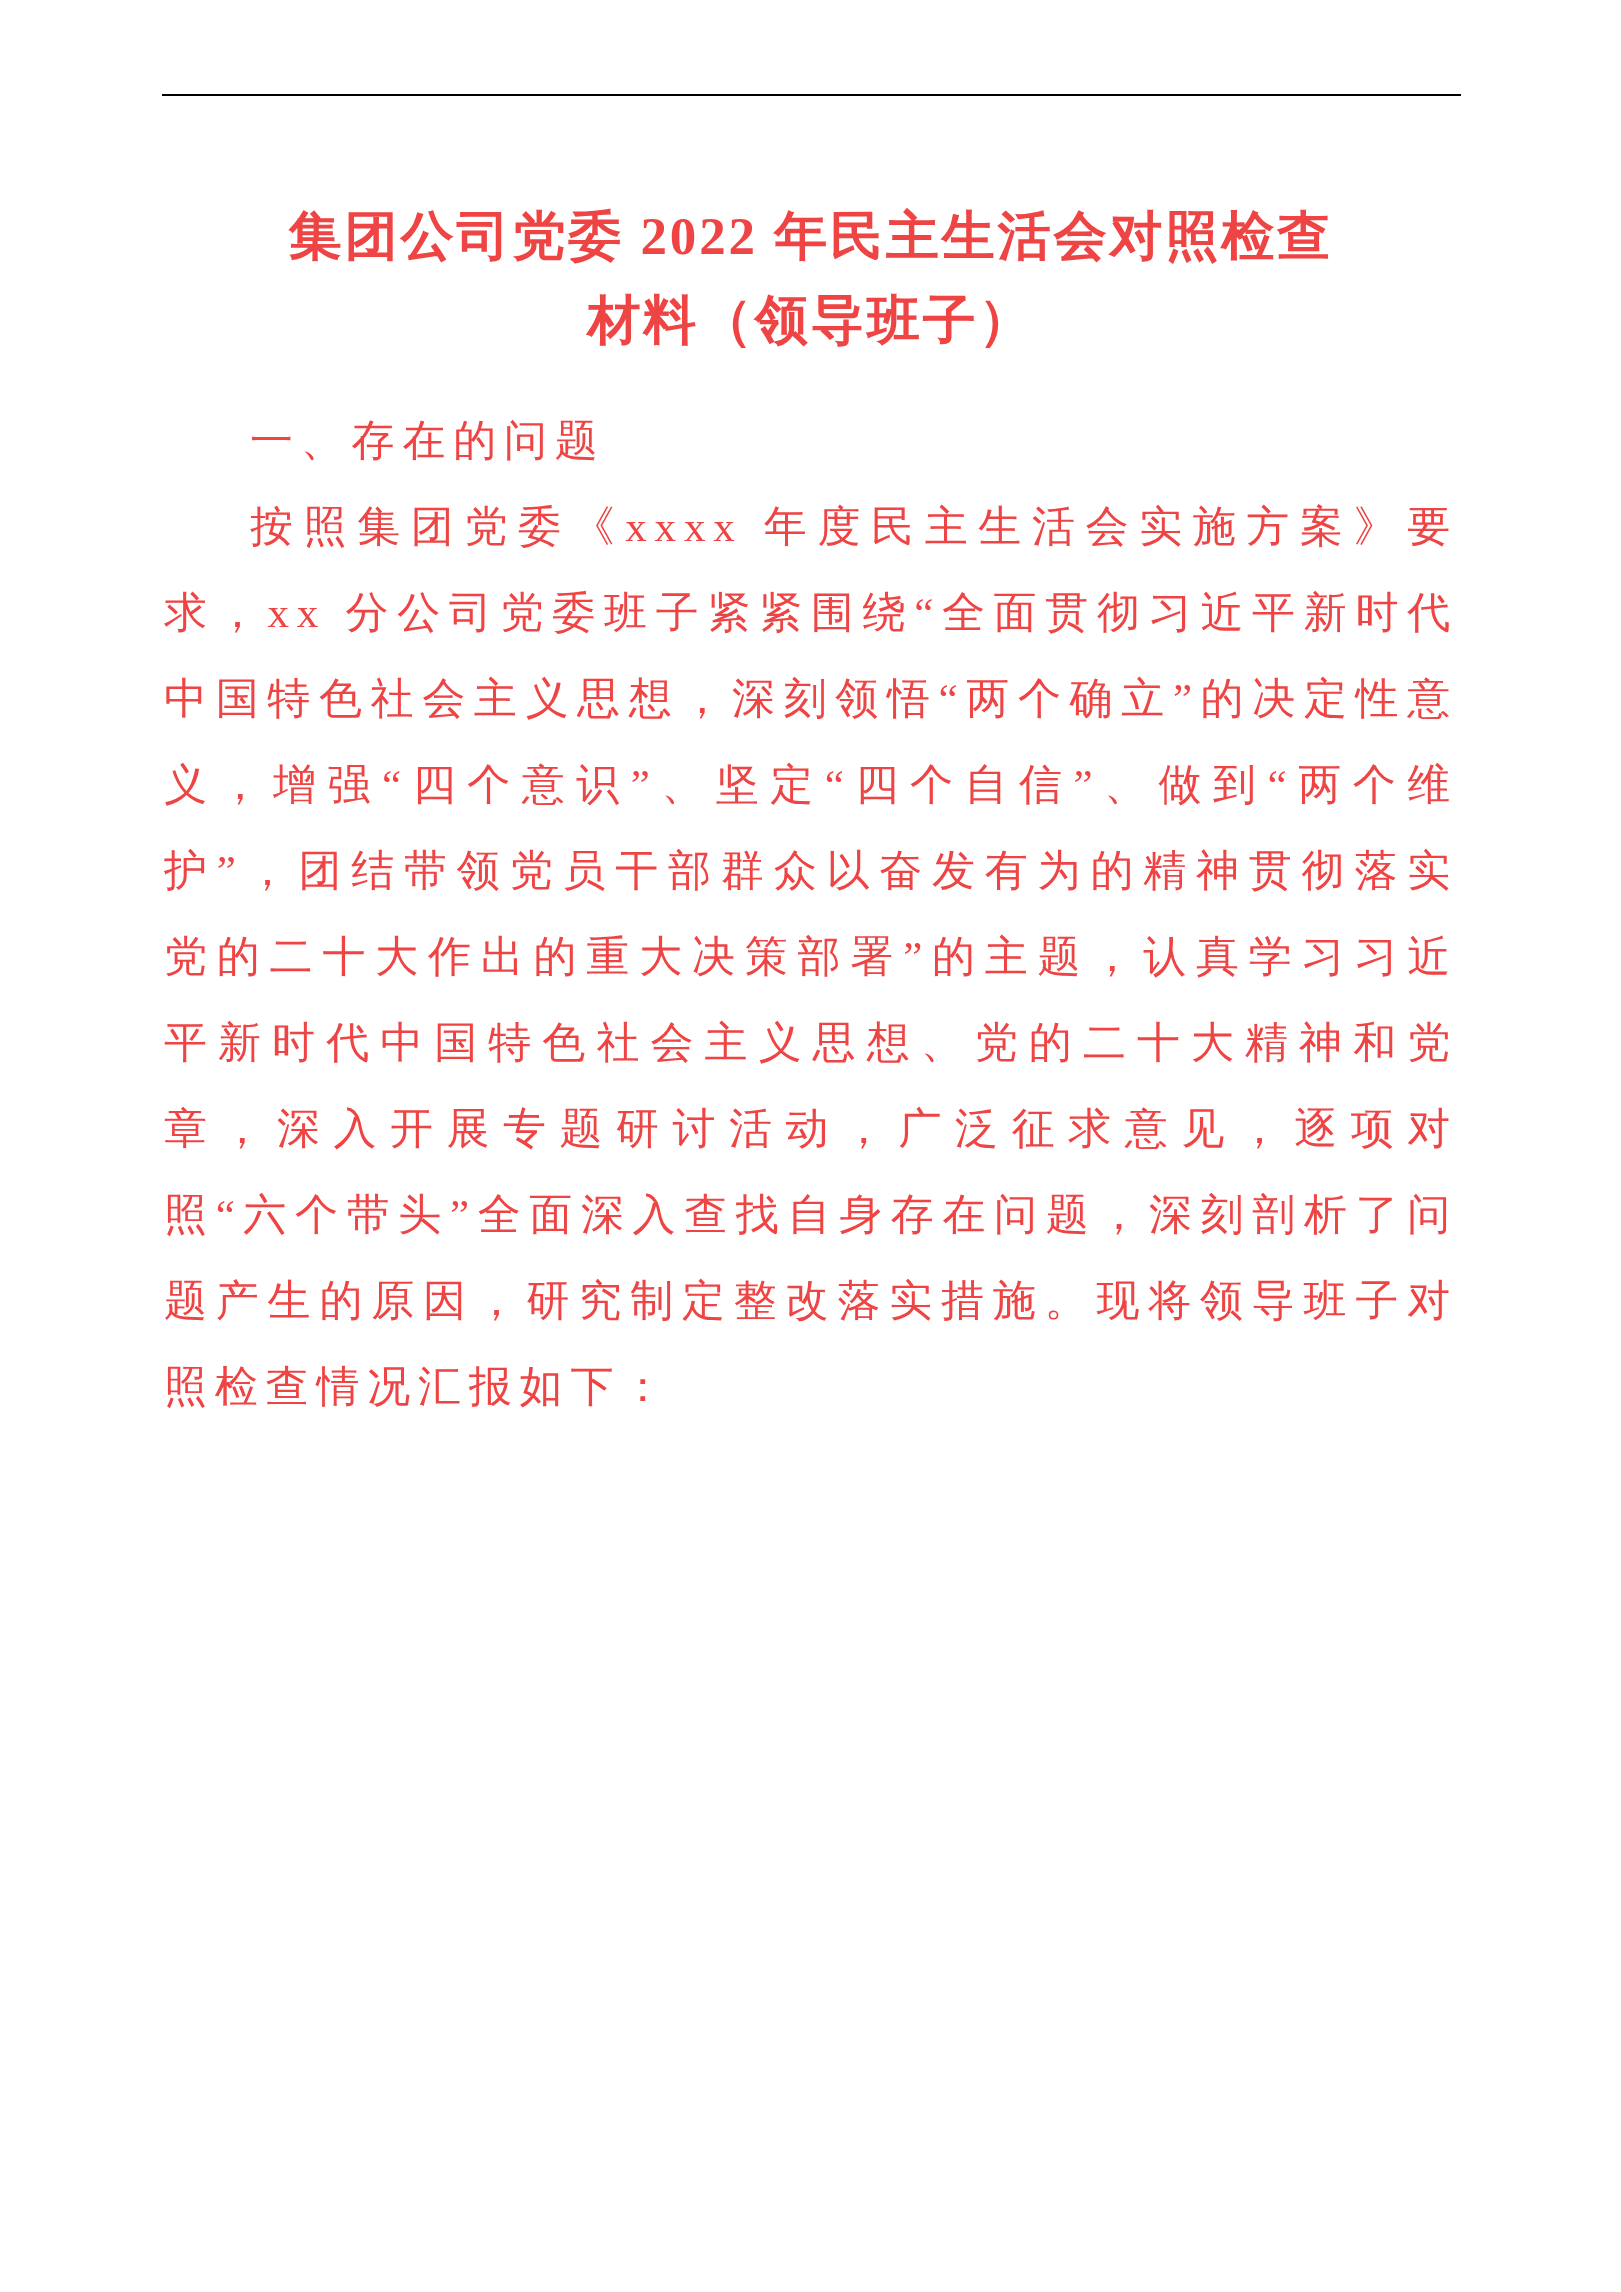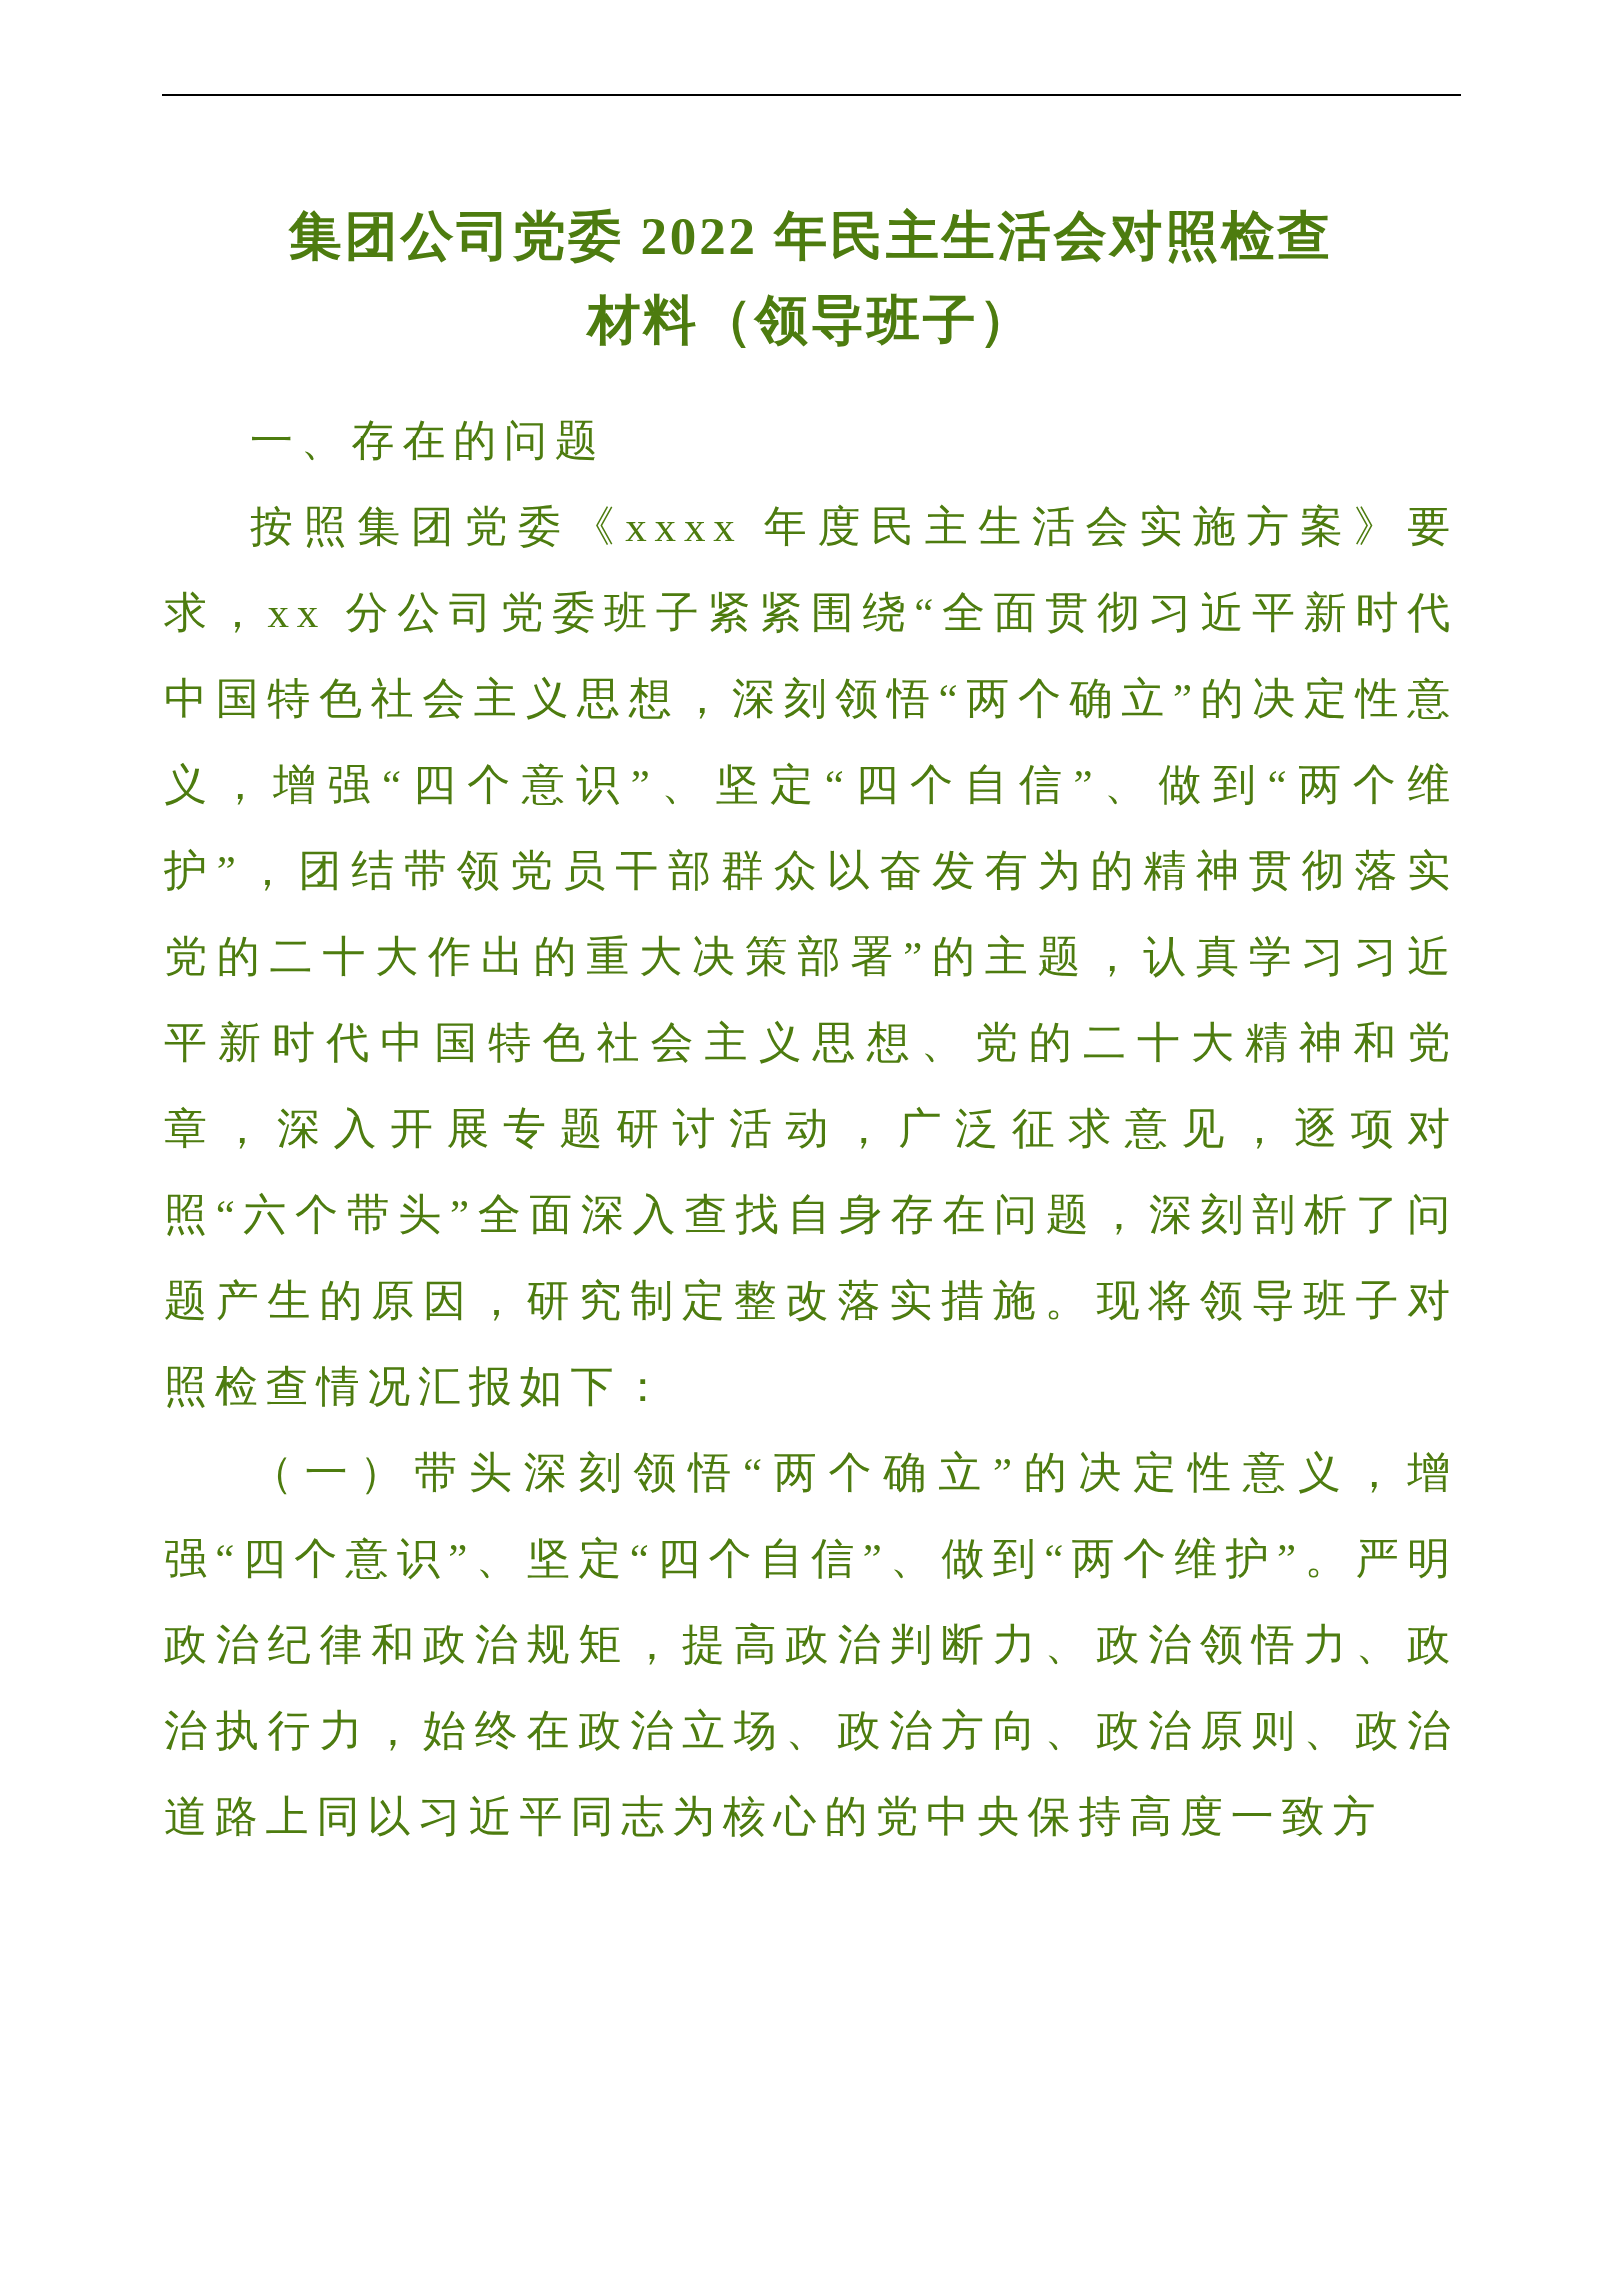--- a/index.html
+++ b/index.html
@@ -5,21 +5,21 @@
   html, body {
     margin: 0;
     padding: 0;
     background: #ffffff;
   }
   .page {
     position: relative;
     width: 1621px;
     height: 2293px;
     background: #ffffff;
-    color: #4d7c0f;
+    color: #ef4444;
     font-family: "Liberation Serif", "DejaVu Serif", serif;
     overflow: hidden;
   }
   .header-rule {
     position: absolute;
     top: 94px;
     left: 162px;
     width: 1299px;
     height: 0;
     border-top: 2px solid #000000;
@@ -59,17 +59,16 @@
 <div class="page">
   <div class="header-rule"></div>
   <div class="content">
     <h1 class="doc-title">
       <span class="title-line">集团公司党委 2022 年民主生活会对照检查</span>
       <span class="title-line">材料（领导班子）</span>
     </h1>
     <div class="doc-body">
       <p>一、存在的问题</p>
       <p>按照集团党委《xxxx 年度民主生活会实施方案》要求，xx 分公司党委班子紧紧围绕“全面贯彻习近平新时代中国特色社会主义思想，深刻领悟“两个确立”的决定性意义，增强“四个意识”、坚定“四个自信”、做到“两个维护”，团结带领党员干部群众以奋发有为的精神贯彻落实党的二十大作出的重大决策部署”的主题，认真学习习近平新时代中国特色社会主义思想、党的二十大精神和党章，深入开展专题研讨活动，广泛征求意见，逐项对照“六个带头”全面深入查找自身存在问题，深刻剖析了问题产生的原因，研究制定整改落实措施。现将领导班子对照检查情况汇报如下：</p>
-      <p>（一）带头深刻领悟“两个确立”的决定性意义，增强“四个意识”、坚定“四个自信”、做到“两个维护”。严明政治纪律和政治规矩，提高政治判断力、政治领悟力、政治执行力，始终在政治立场、政治方向、政治原则、政治道路上同以习近平同志为核心的党中央保持高度一致方</p>
     </div>
   </div>
 </div>
 
 
 </body></html>

